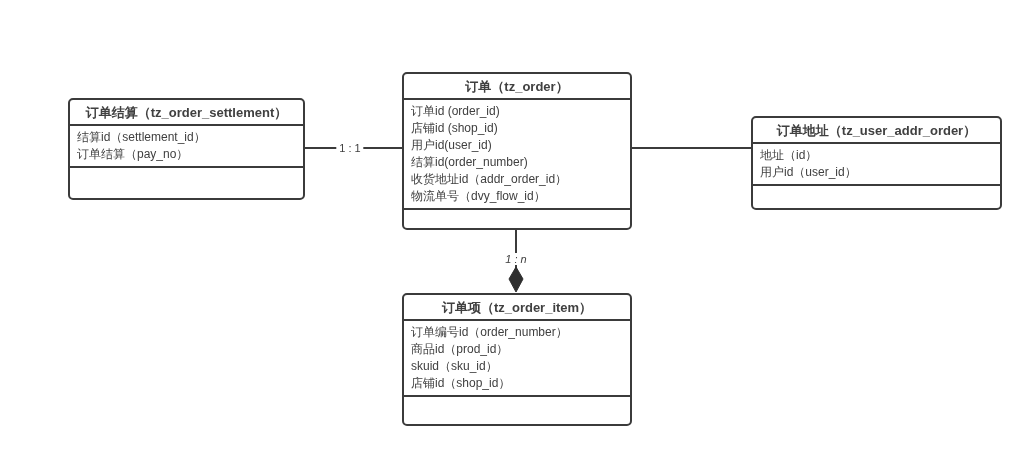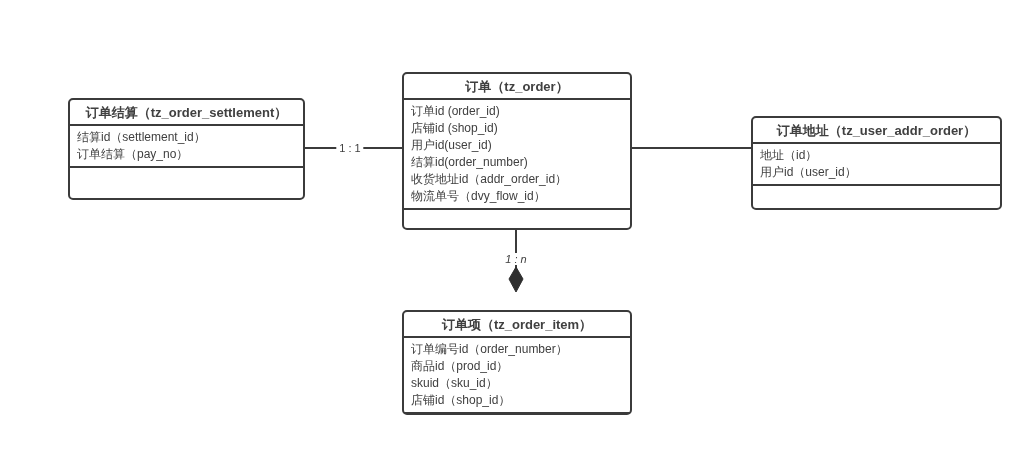--- a/index.html
+++ b/index.html
@@ -107,21 +107,21 @@
 
   <div class="entity" style="left:751px; top:116px; width:251px; height:94px;">
     <div class="entity-title">订单地址（tz_user_addr_order）</div>
     <div class="entity-fields">
       <div class="entity-field">地址（id）</div>
       <div class="entity-field">用户id（user_id）</div>
     </div>
     <div class="entity-empty"></div>
   </div>
 
-  <div class="entity" style="left:402px; top:310px; width:230px; height:105px;">
+  <div class="entity" style="left:402px; top:293px; width:230px; height:133px;">
     <div class="entity-title">订单项（tz_order_item）</div>
     <div class="entity-fields">
       <div class="entity-field">订单编号id（order_number）</div>
       <div class="entity-field">商品id（prod_id）</div>
       <div class="entity-field">skuid（sku_id）</div>
       <div class="entity-field">店铺id（shop_id）</div>
     </div>
     <div class="entity-empty"></div>
   </div>
 

